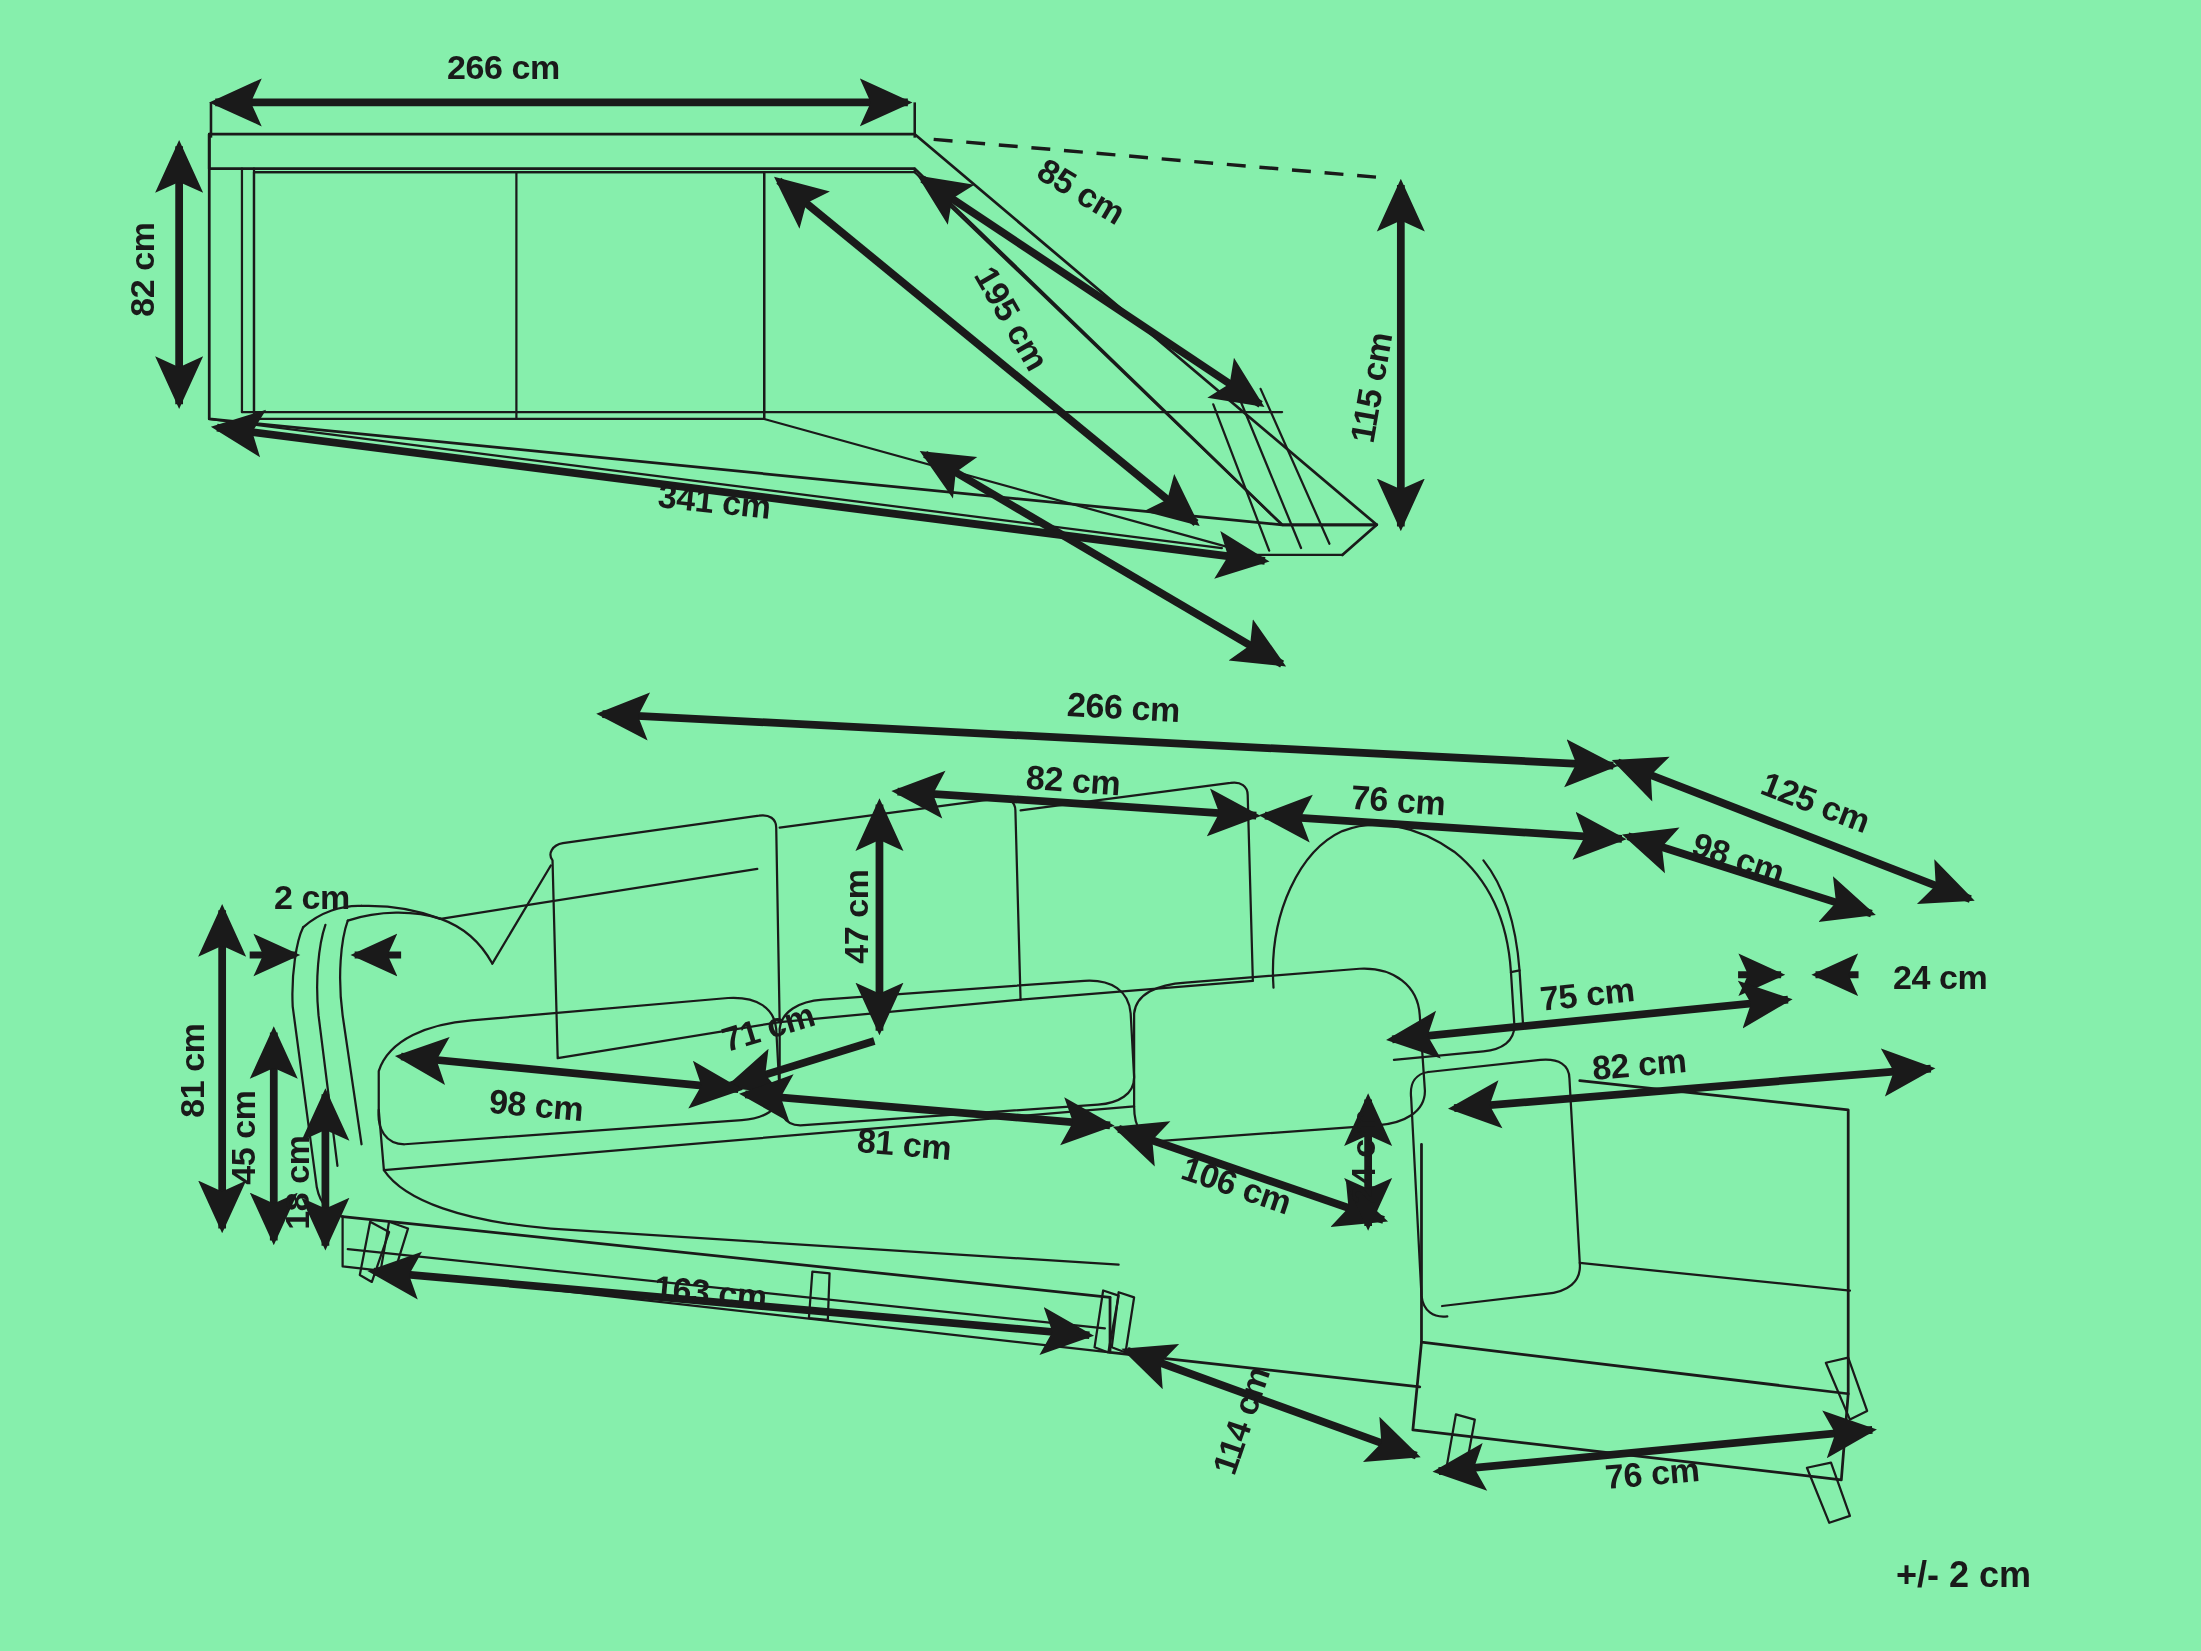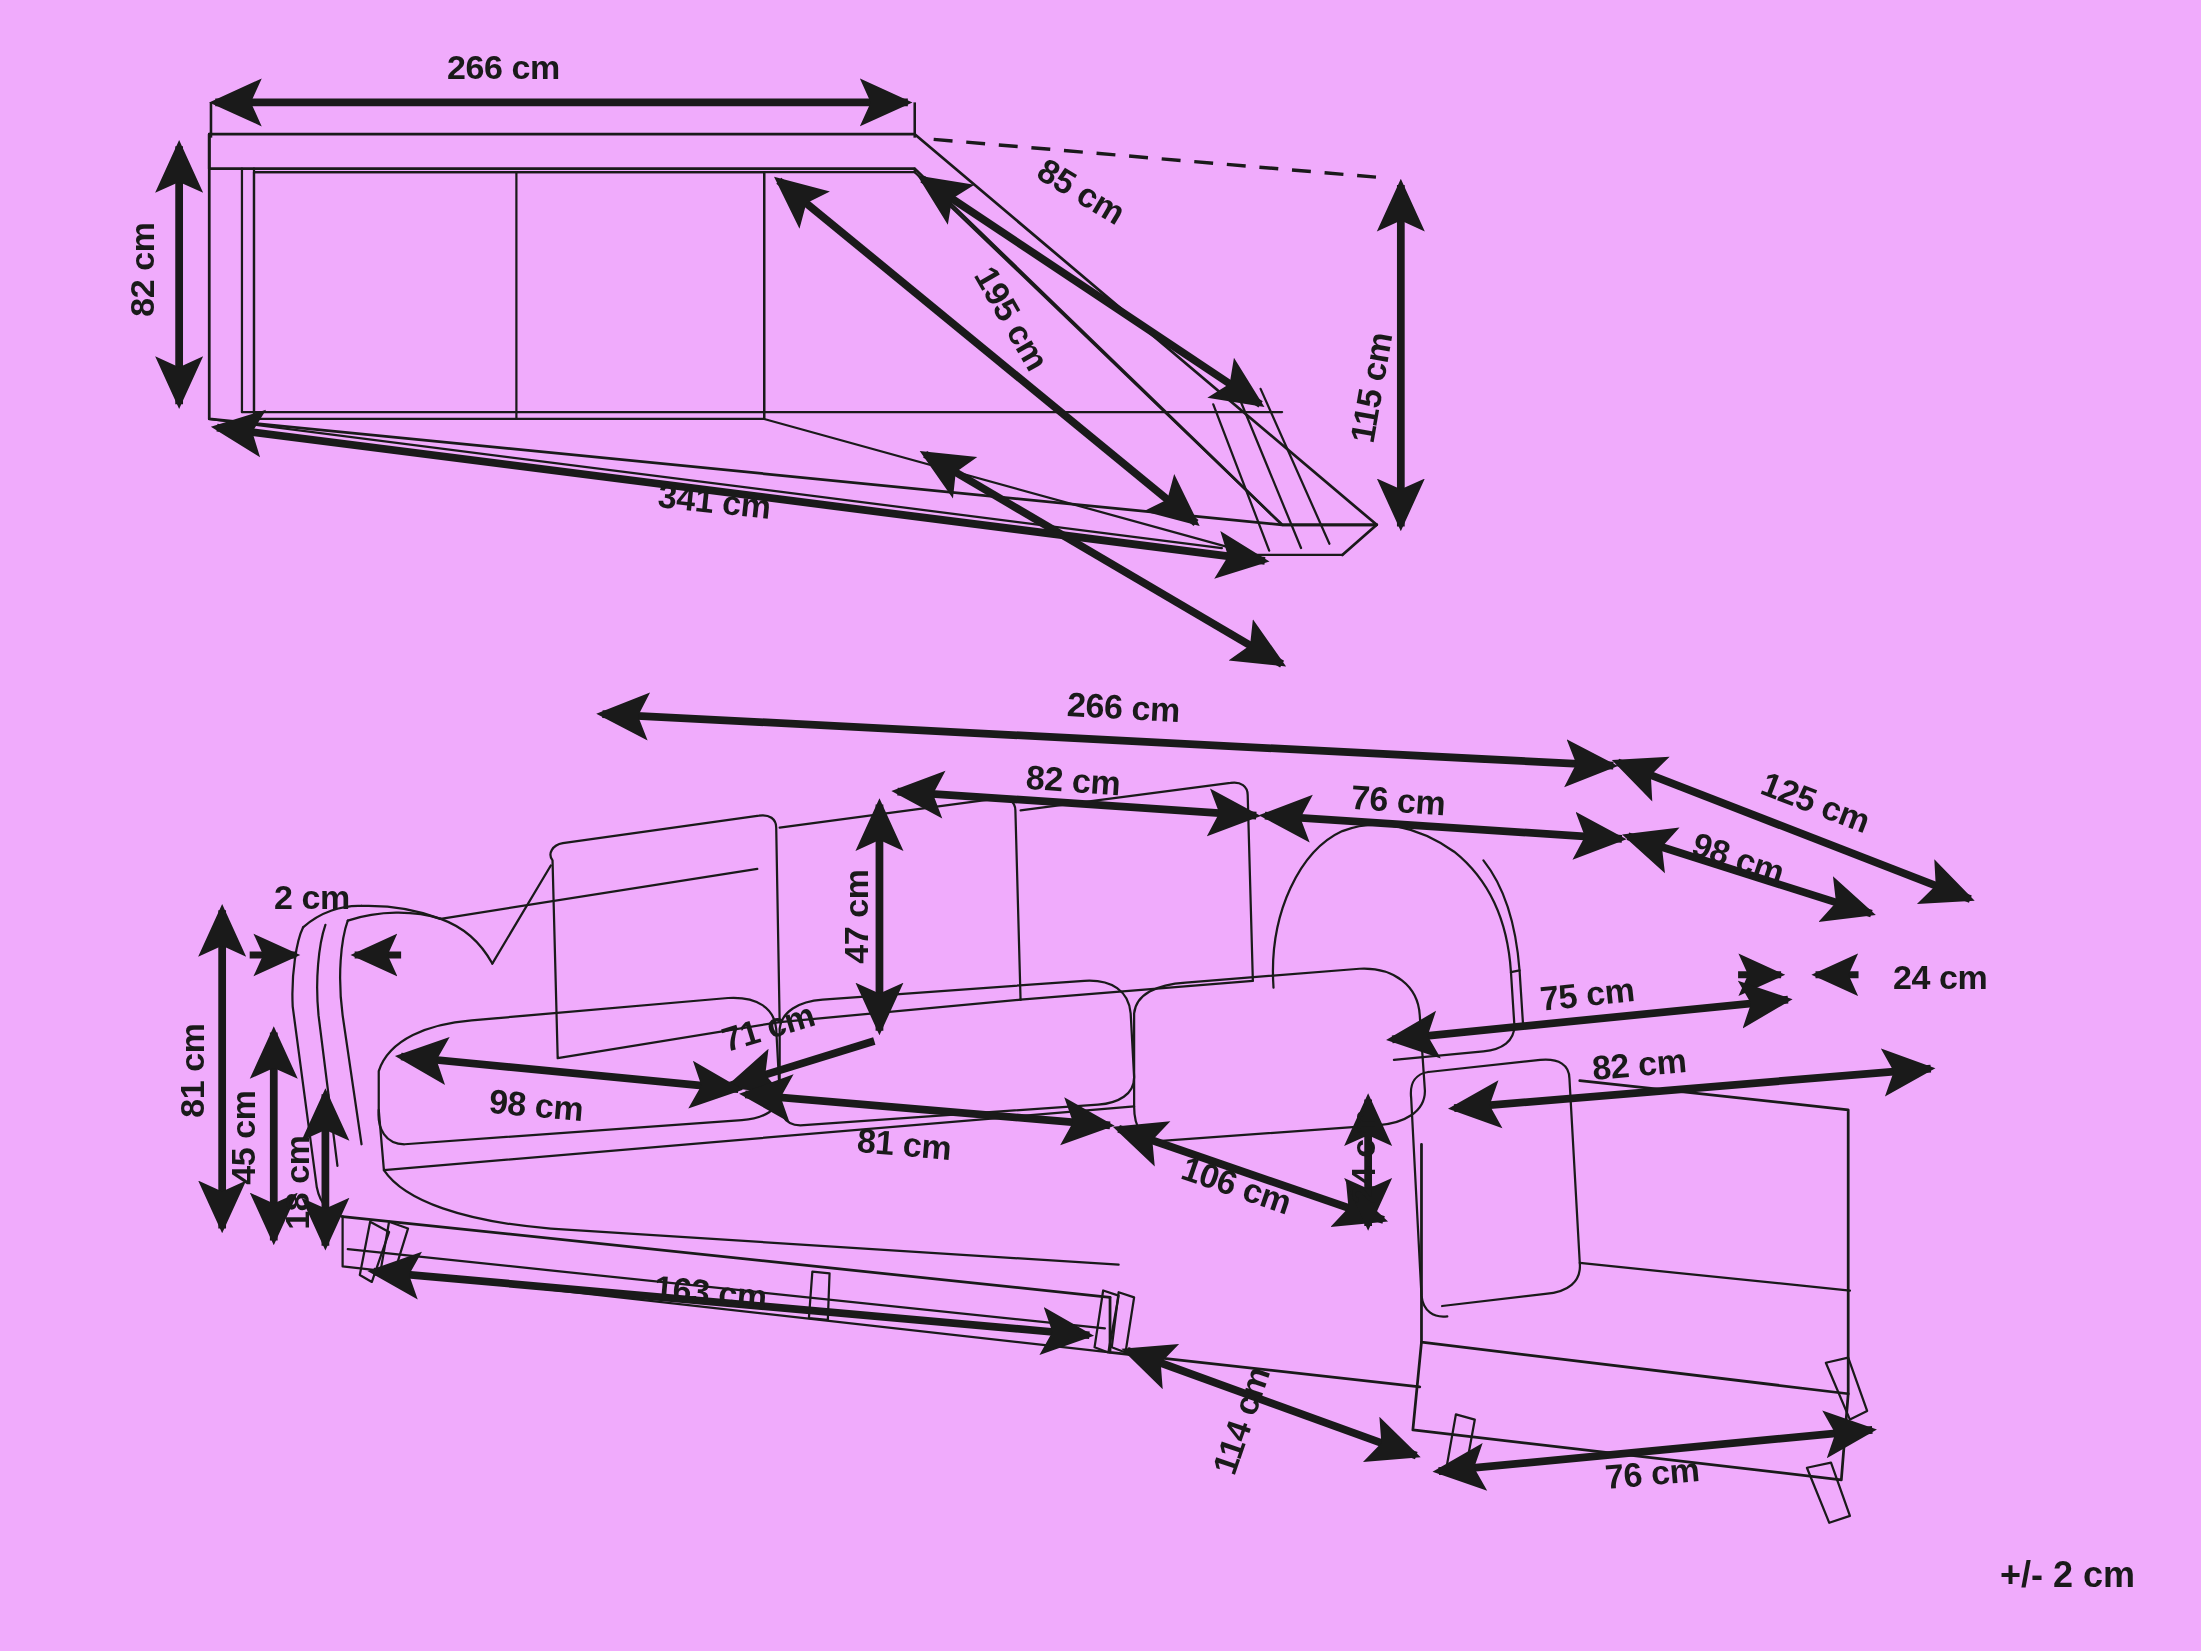--- a/index.html
+++ b/index.html
@@ -7,21 +7,21 @@
     padding: 0;
     background: #ffffff;
   }
   body {
     font-family: "Liberation Sans", sans-serif;
   }
   #stage {
     position: relative;
     width: 2202px;
     height: 1651px;
-    background: #f0abfc;
+    background: #86efac;
     overflow: hidden;
   }
   svg.drawing {
     position: absolute;
     left: 0;
     top: 0;
     width: 2202px;
     height: 1651px;
   }
   .outline {
@@ -303,16 +303,16 @@
   <div class="dimlabel" style="left:1540px; top:975px; transform: rotate(-6deg);">75 cm</div>
 
   <div class="dimlabel" style="left:1592px; top:1045px; transform: rotate(-5deg);">82 cm</div>
 
   <div class="dimlabel" style="left:654px; top:1273px; transform: rotate(5deg);">163 cm</div>
 
   <div class="dimlabel" style="left:1186px; top:1401px; transform: rotate(-71deg);">114 cm</div>
 
   <div class="dimlabel" style="left:1605px; top:1454px; transform: rotate(-5deg);">76 cm</div>
 
-  <div class="tolerance" style="left:2000px; top:1554px;">+/- 2 cm</div>
+  <div class="tolerance" style="left:1896px; top:1554px;">+/- 2 cm</div>
 
 </div>
 
 
 </body></html>

